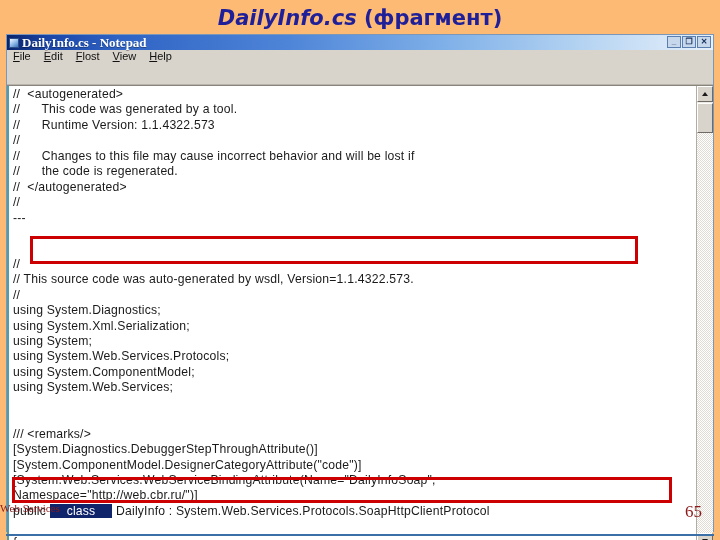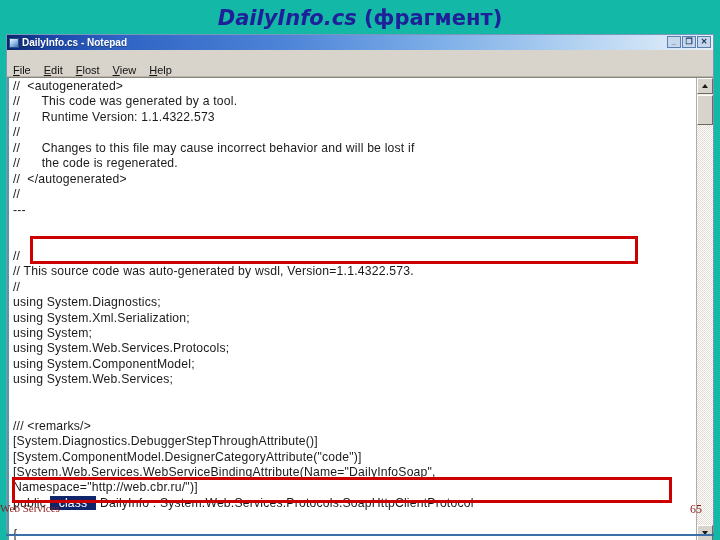--- a/index.html
+++ b/index.html
@@ -6,21 +6,21 @@
     margin: 0; padding: 0;
     width: 720px; height: 540px;
     overflow: hidden;
     background: #dff3f4;
     font-family: "Liberation Sans", sans-serif;
   }
 
   #slide {
     position: relative;
     width: 720px; height: 540px;
-    background: #14b8a6;
+    background: #fdba74;
   }
 
   
   .slide-title {
     position: absolute;
     top: 6px; left: 0; width: 720px;
     text-align: center;
     font-size: 21px;
     font-weight: bold;
     color: #1f1f99;
@@ -61,25 +61,25 @@
   }
   .np-icon {
     width: 10px; height: 10px;
     margin-right: 3px;
     background: linear-gradient(145deg,#f4f8ff 0%, #9cc4ee 45%, #3f74bb 100%);
     border: 1px solid #2a4f86;
     box-sizing: border-box;
     flex: none;
   }
   .np-title-text {
-    font-size: 10px;
+    font-size: 13px;
     font-weight: bold;
     color: #ffffff;
     white-space: nowrap;
-    font-family: Liberation Sans, sans-serif;
+    font-family: Liberation Serif, serif;
     text-shadow: 0 1px 0 rgba(0,0,0,.35);
   }
   .np-caption-btns {
     position: absolute;
     right: 2px; top: 1px;
     display: flex;
     gap: 1px;
   }
   .cap-btn {
     width: 14px; height: 12px;
@@ -89,25 +89,25 @@
     font-size: 8px;
     line-height: 10px;
     text-align: center;
     color: #16325c;
     font-family: "Liberation Sans", sans-serif;
     font-weight: bold;
     overflow: hidden;
   }
 
   .np-menubar {
-    height: 27px;
+    height: 35px;
     background: #d8d4cc;
     border-bottom: 1px solid #b9b4ab;
     display: flex;
-    align-items: flex-end;
+    align-items: flex-start;
     padding-left: 6px;
     box-sizing: border-box;
   }
   .np-menu-item {
     font-size: 11px;
     color: #111111;
     margin-right: 13px;
     font-family: "Liberation Sans", sans-serif;
     white-space: nowrap;
   }
@@ -137,21 +137,21 @@
     line-height: 15.45px;
     color: #1a1a1a;
     white-space: pre;
     letter-spacing: 0.2px;
   }
   .code-line { height: 15.45px; white-space: pre; }
 
   .sel {
     background: #10246b;
     color: #ffffff;
-    padding: 0 9px;
+    padding: 0 17px;
   }
 
   
   .redbox {
     position: absolute;
     border: 3px solid #cc0000;
     box-sizing: border-box;
     pointer-events: none;
   }
   #redbox-wsdl  { left: 30px;  top: 236px; width: 608px; height: 28px; }
@@ -220,21 +220,21 @@
   .footer-center {
     position: absolute;
     left: 0; width: 720px;
     font-size: 11px;
     color: #8b1a1a;
     font-family: "Liberation Serif", serif;
   }
   .footer-page {
     position: absolute;
     right: 18px;
-    font-size: 12px;
+    font-size: 17px;
     color: #8b1a1a;
     font-family: "Liberation Serif", serif;
   }
   .footer-rule {
     position: absolute;
     left: 6px; bottom: 4px; width: 708px; height: 2px;
     background: #3a6fa8;
   }
 </style>
 </head>

